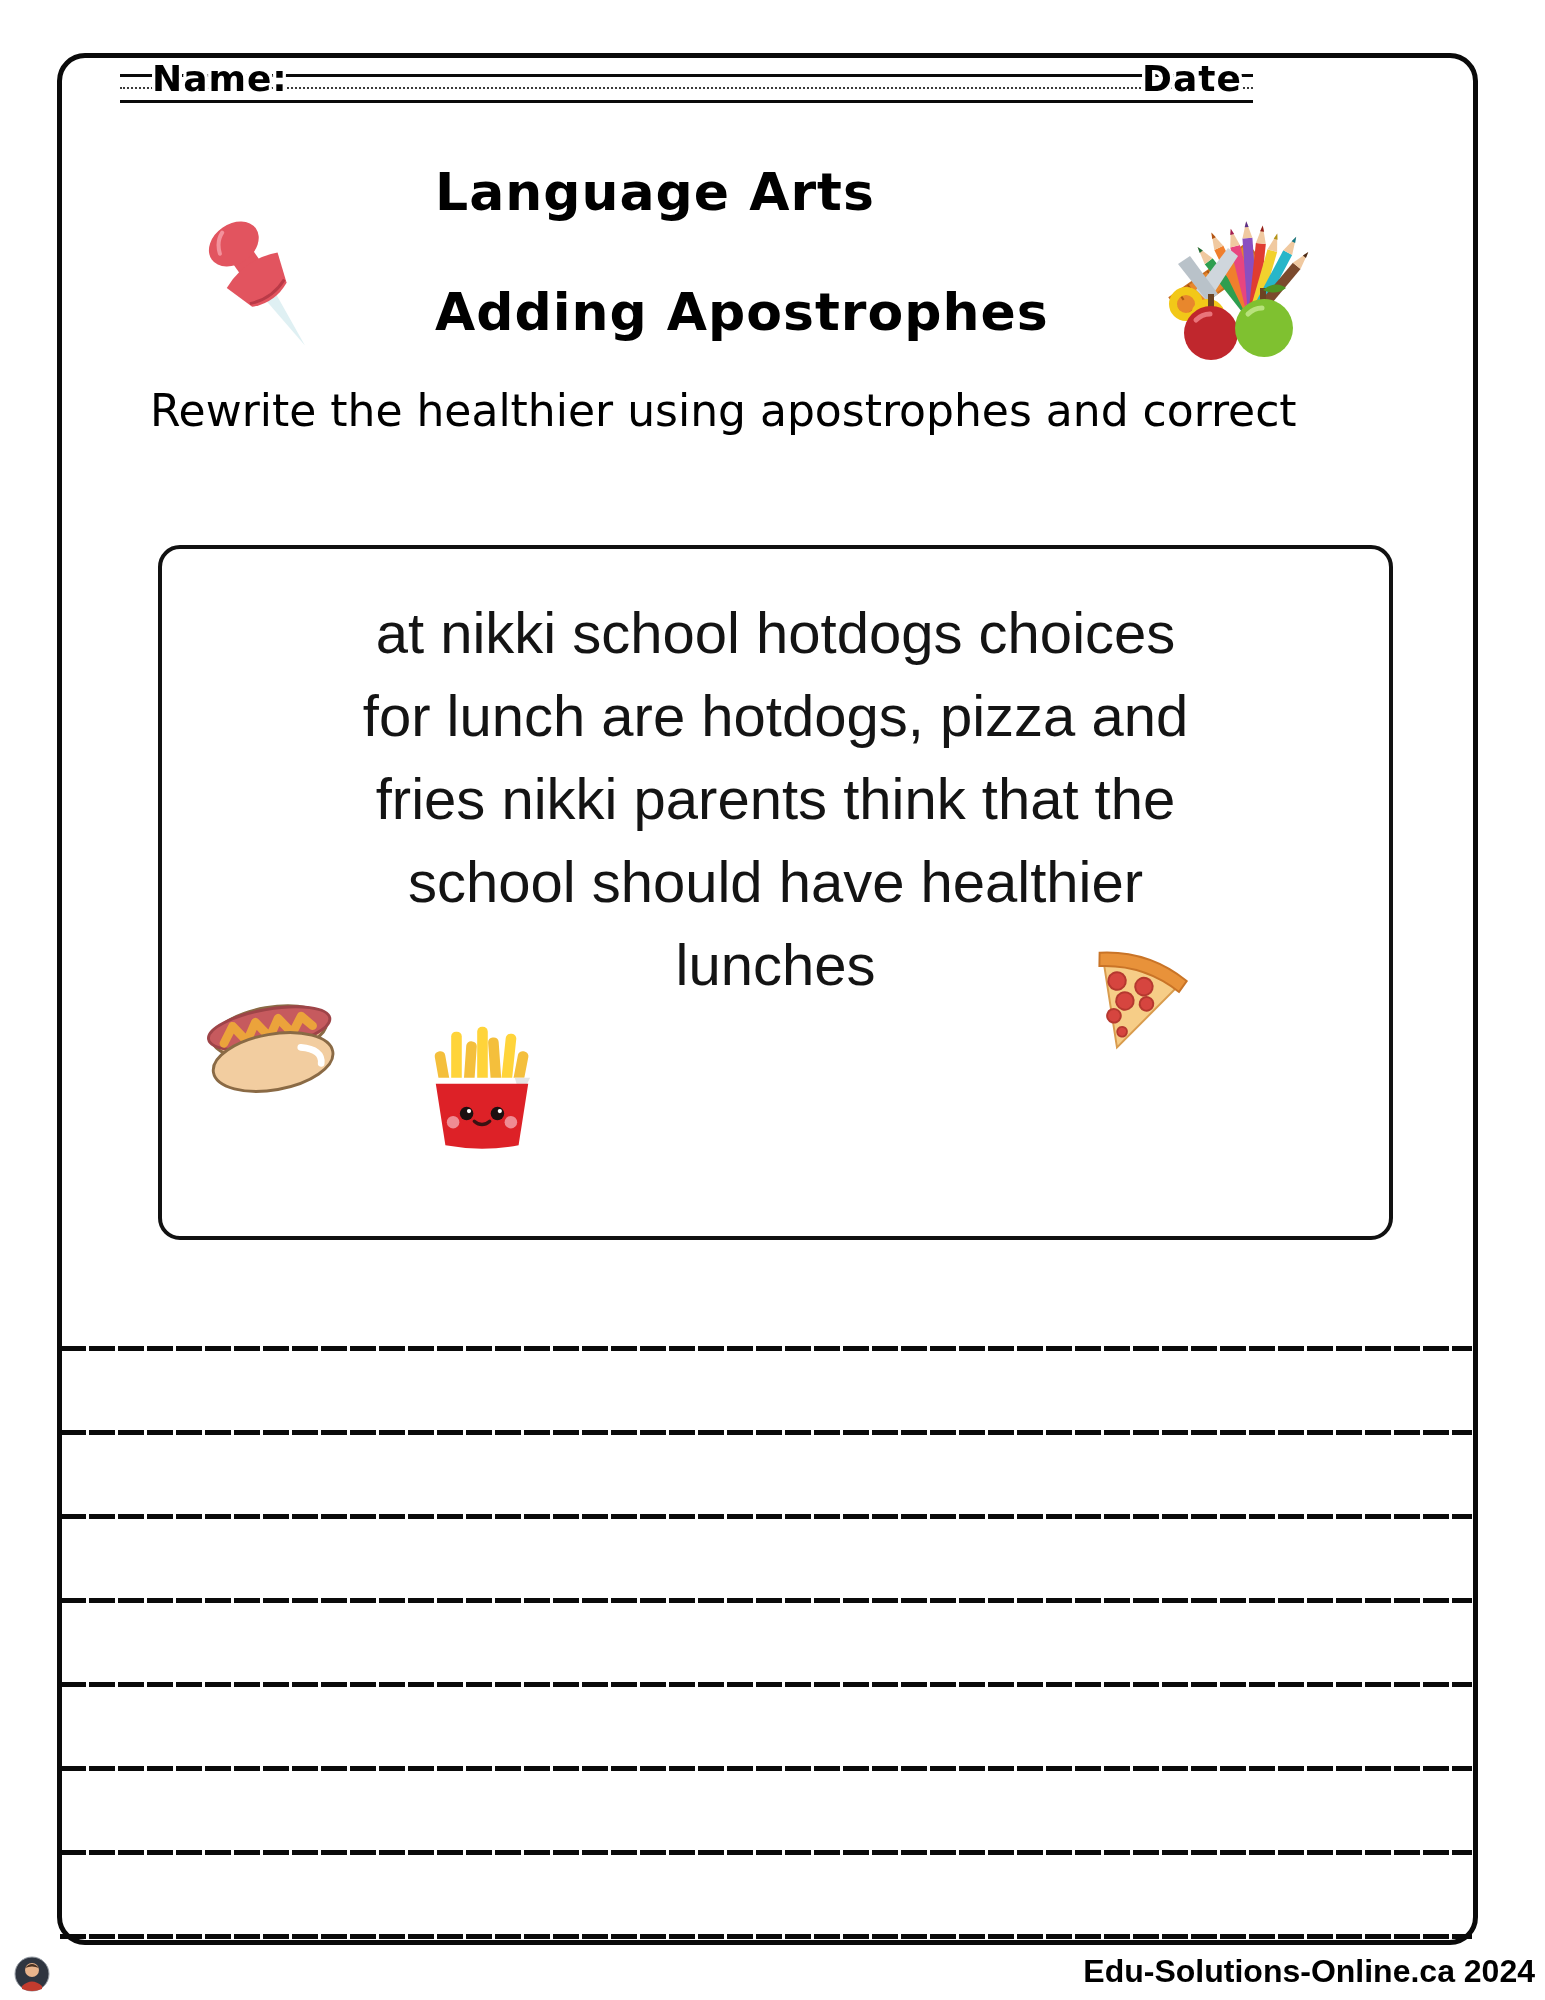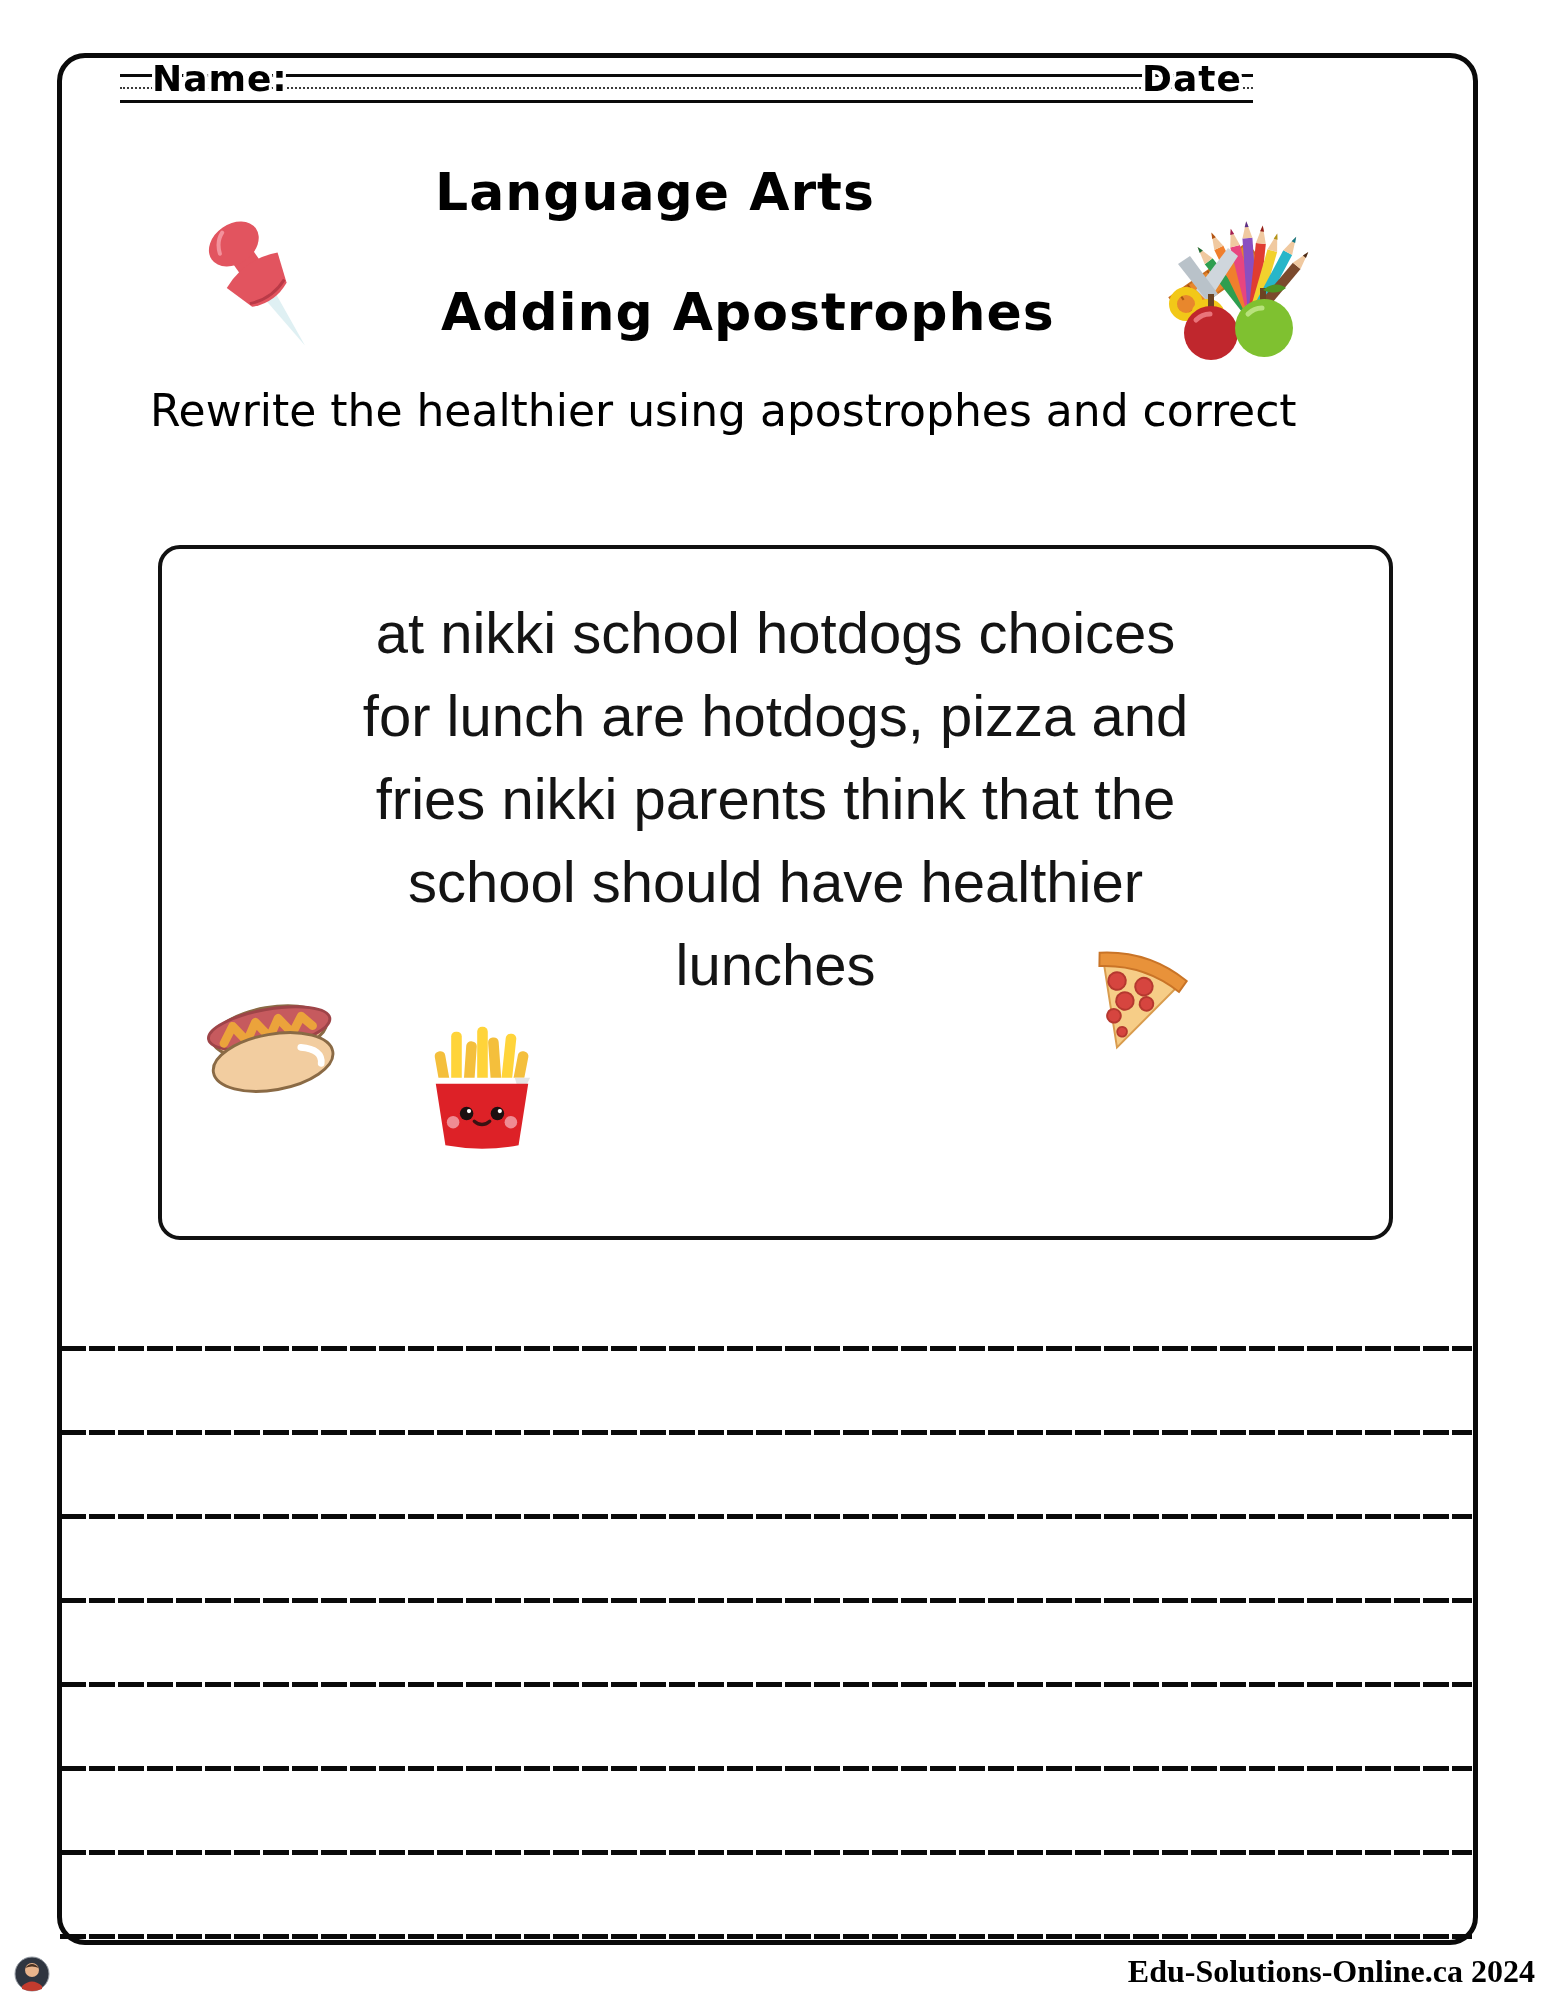--- a/index.html
+++ b/index.html
@@ -9,39 +9,39 @@
                border:5px solid #0a0a0a;border-radius:28px;}
   
   .pen-line{position:absolute;left:120px;width:1133px;height:0;z-index:1;}
   .pen-solid{border-top:3px solid #0a0a0a;}
   .pen-dotted{border-top:2px dotted #3a3a3a;}
   .pen-label{position:absolute;z-index:2;font-weight:bold;font-size:36px;letter-spacing:1px;
              text-shadow:-3px -3px 0 #fff,3px -3px 0 #fff,-3px 3px 0 #fff,3px 3px 0 #fff,
                          0 -3px 0 #fff,0 3px 0 #fff,-3px 0 0 #fff,3px 0 0 #fff;}
   
   .subject{position:absolute;left:435px;top:162px;font-size:52px;font-weight:bold;letter-spacing:1px;}
-  .title{position:absolute;left:435px;top:282px;font-size:52px;font-weight:bold;letter-spacing:1px;margin-left:6px;}
+  .title{position:absolute;left:435px;top:282px;font-size:52px;font-weight:bold;letter-spacing:1px;}
   .instr{position:absolute;left:150px;font-size:44px;font-weight:400;letter-spacing:0px;white-space:nowrap;}
   .instr1{top:385px;}
   .instr2{top:462px;}
   
   .para-box{position:absolute;left:158px;top:545px;width:1227px;height:687px;
             border:4px solid #111;border-radius:22px;}
   .para-text{position:absolute;left:0;top:42px;width:100%;text-align:center;
              font-family:"Liberation Sans",sans-serif;font-size:58px;line-height:83px;
              font-weight:400;color:#141414;}
   
   .art{position:absolute;}
   .art svg{display:block;width:100%;height:100%;}
   
   .writing-lines{position:absolute;left:60px;top:1346px;width:1412px;}
   .wline{height:5px;margin-bottom:79px;
          background:repeating-linear-gradient(90deg,#0a0a0a 0 26px,#ffffff 26px 29px);}
   
-  .footer-credit{position:absolute;right:10px;top:1953px;font-family:Liberation Serif, serif;
+  .footer-credit{position:absolute;right:10px;top:1953px;font-family:Liberation Sans, sans-serif;
                  font-size:32px;font-weight:bold;letter-spacing:0px;}
   .avatar{position:absolute;left:14px;top:1956px;width:36px;height:36px;}
 </style>
 </head>
 <body>
 
 <div class="sheet">
 
   <div class="page-border"></div>
 

